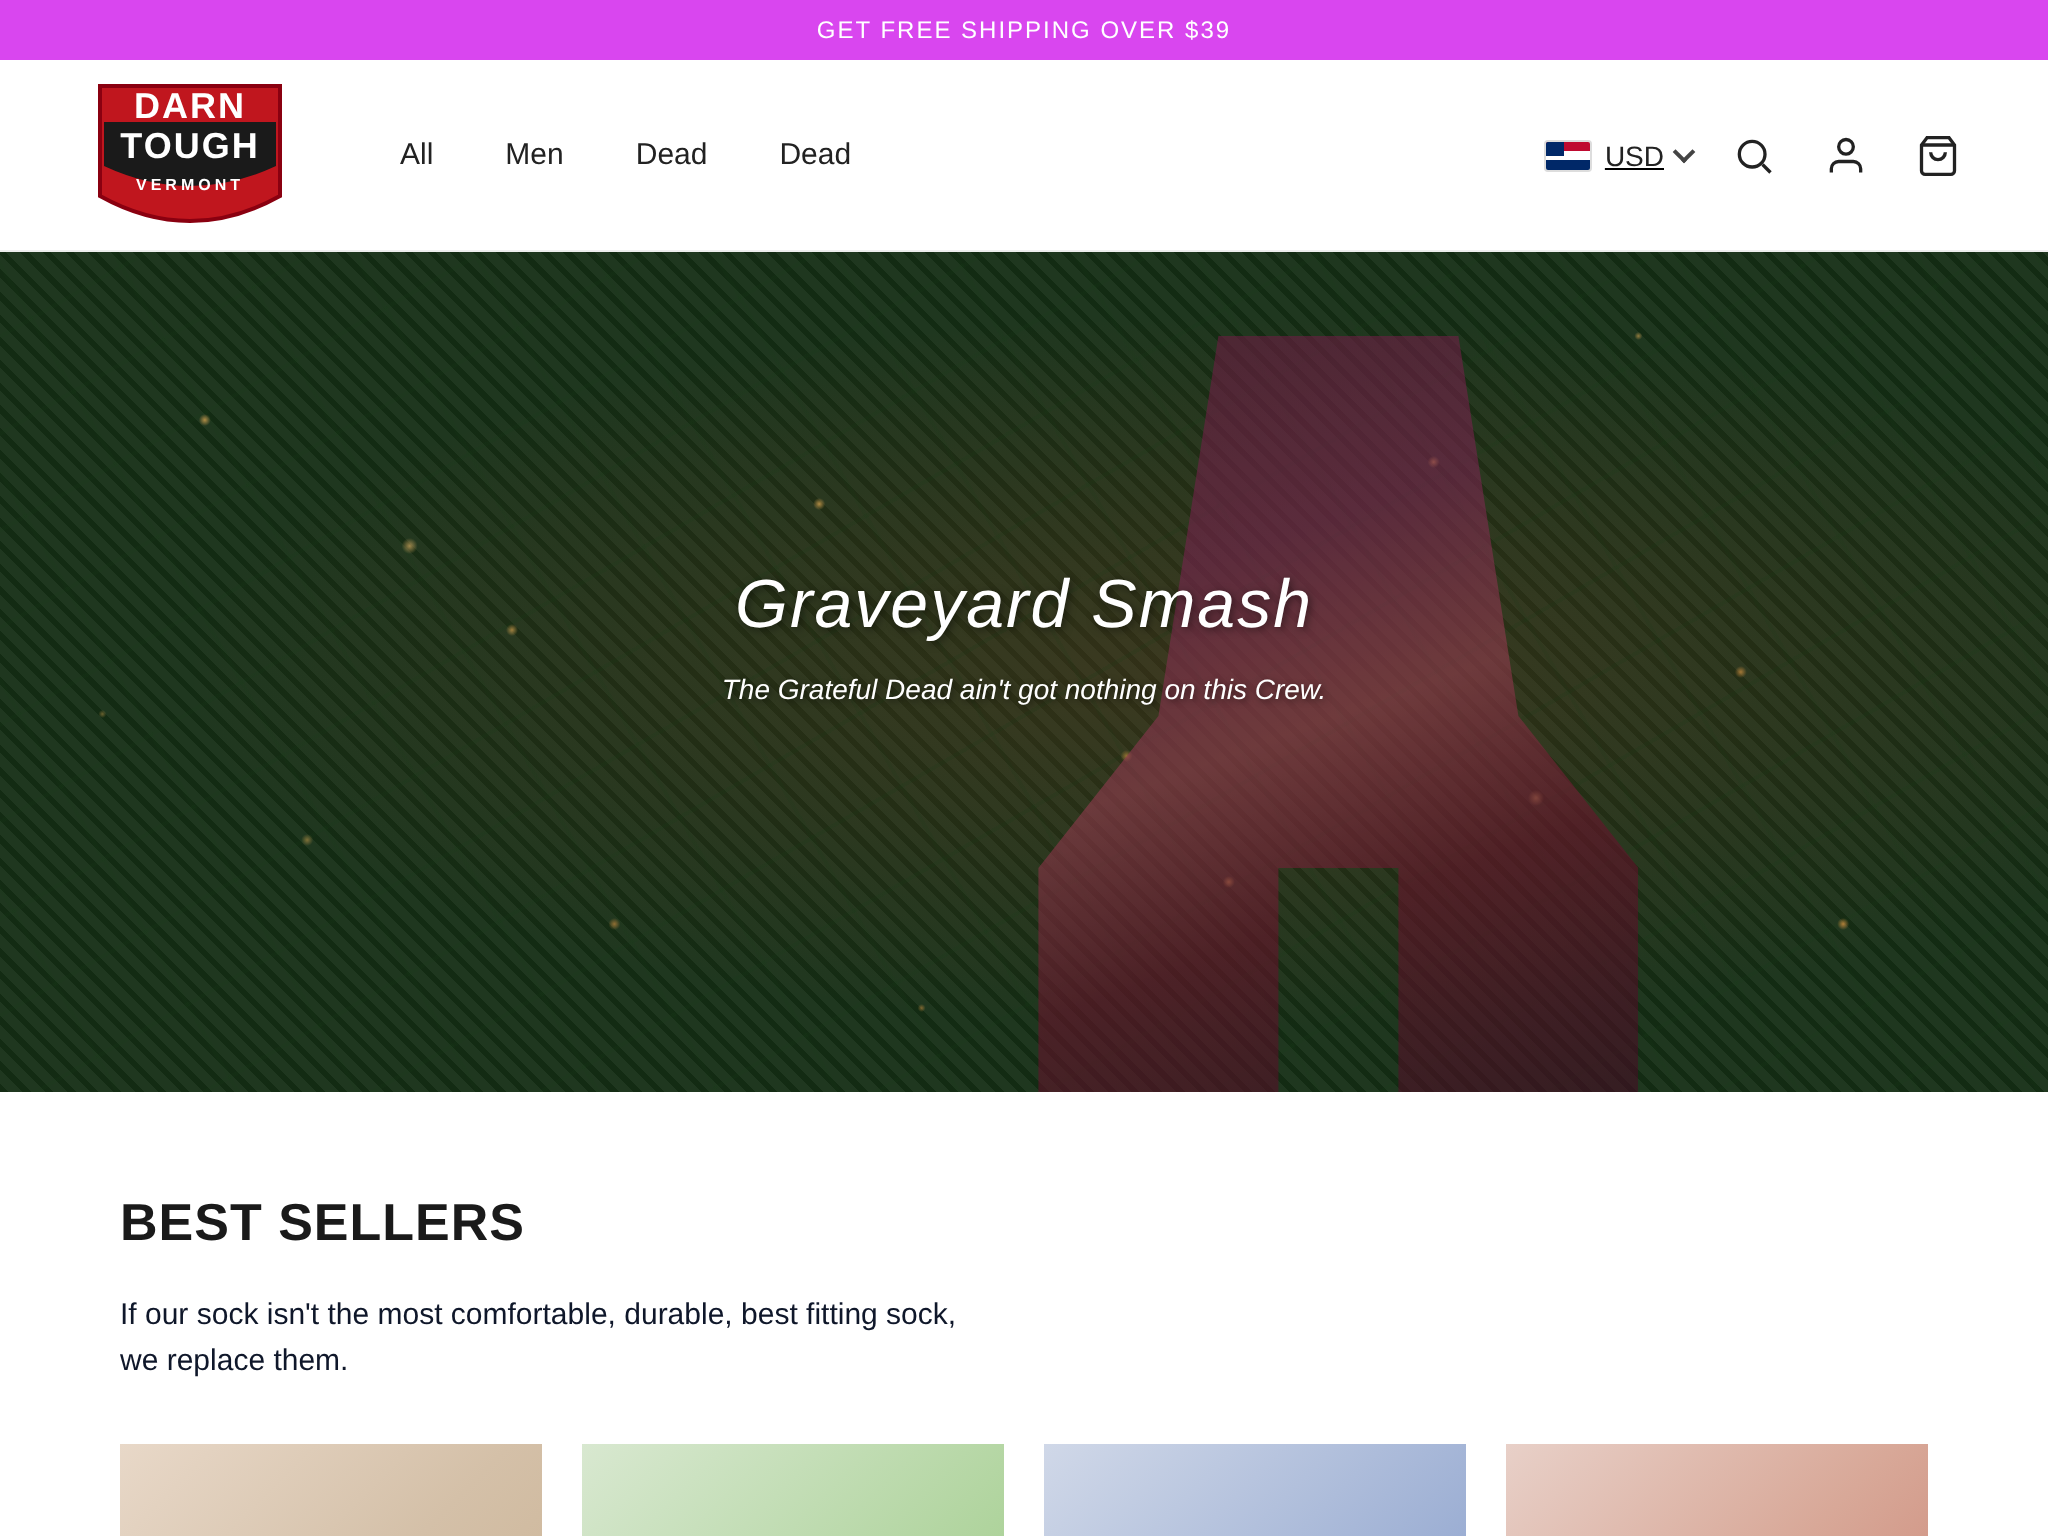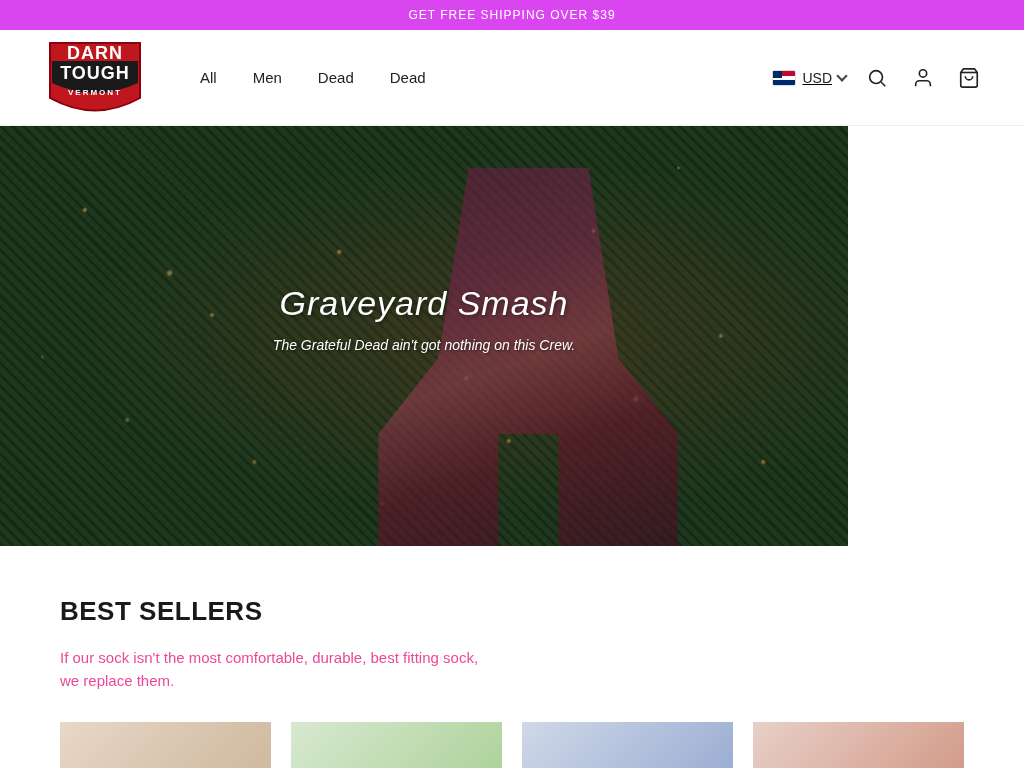--- a/index.html
+++ b/index.html
@@ -109,21 +109,21 @@
       width: 22px;
       height: 22px;
       stroke: #222;
       fill: none;
       stroke-width: 1.8;
     }
 
     
     .hero {
       position: relative;
-      width: 848px;
+      width: 1024px;
       height: 420px;
       overflow: hidden;
       background: #2a1a0a;
     }
 
     .hero-bg {
       width: 100%;
       height: 100%;
       background: 
         radial-gradient(ellipse at 60% 50%, #a0522d55 0%, transparent 60%),
@@ -245,21 +245,21 @@
     .best-sellers-title {
       font-size: 26px;
       font-weight: 700;
       color: #1a1a1a;
       margin-bottom: 20px;
       letter-spacing: 0.5px;
     }
 
     .best-sellers-desc {
       font-size: 15px;
-      color: #ec4899;
+      color: #0f172a;
       line-height: 1.5;
       max-width: 430px;
       margin-bottom: 30px;
     }
 
     
     .product-cards {
       display: flex;
       gap: 20px;
       padding-bottom: 10px;

